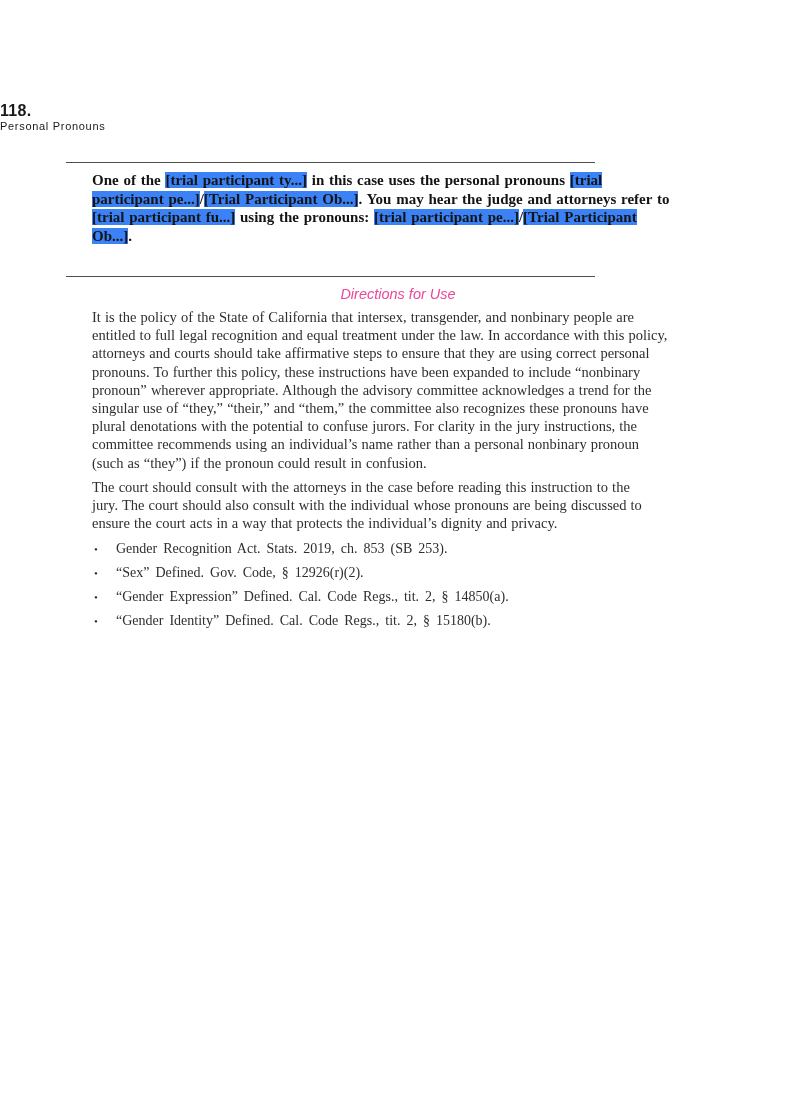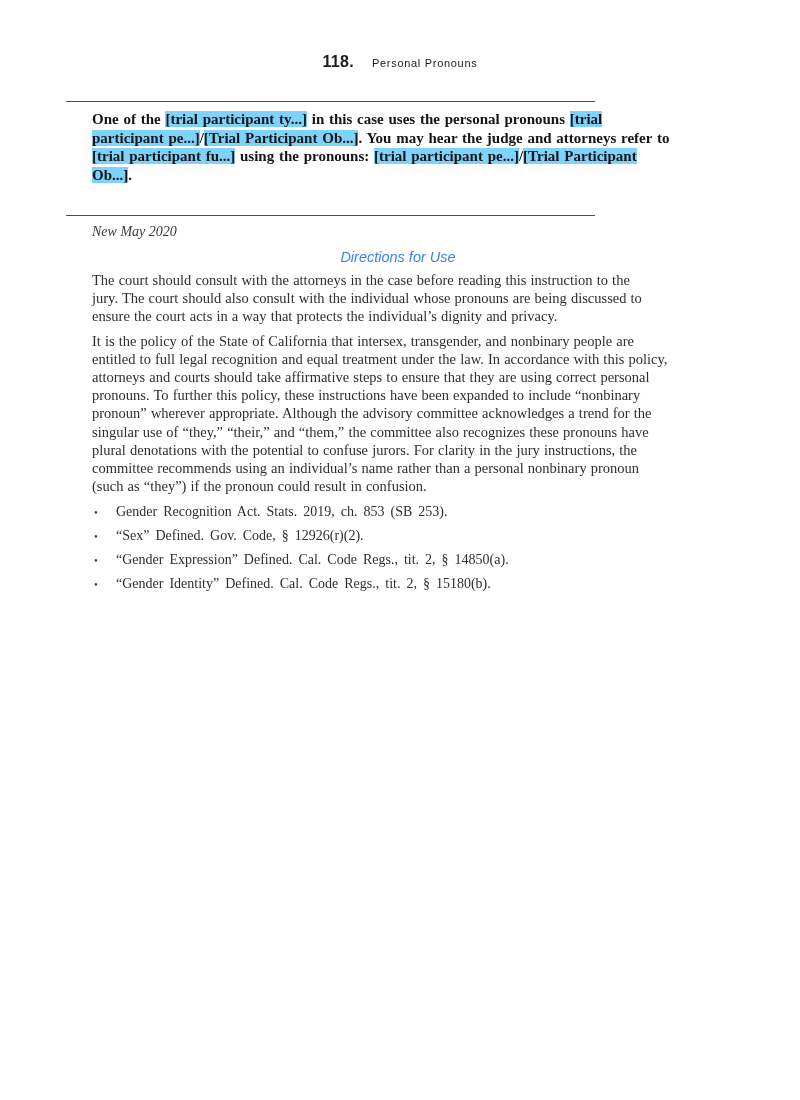--- a/index.html
+++ b/index.html
@@ -16,26 +16,27 @@
     position: relative;
   }
   .page {
     position: relative;
     width: 800px;
     height: 1100px;
   }
 
   
   .title-row {
-    padding-top: 53px;
+    padding-top: 102px;
     display: flex;
     justify-content: center;
     align-items: baseline;
     font-family: "Liberation Sans", sans-serif;
     color: #1a1a1a;
+    flex-direction: column;
   }
   .title-number {
     font-size: 16px;
     font-weight: 700;
     letter-spacing: 0.3px;
     margin-right: 18px;
   }
   .title-text {
     font-size: 11px;
     font-weight: 400;
@@ -57,41 +58,41 @@
   .instruction {
     margin: 6px 0 0 92px;
     width: 578px;
     font-size: 15px;
     font-weight: 700;
     line-height: 18.5px;
     color: #141414;
     word-spacing: 1px;
   }
   .hl {
-    background: #7dd3fc;
+    background: #3b82f6;
   }
 
   
   .revision {
     margin: 5px 0 0 92px;
     font-style: italic;
     font-size: 14px;
     color: #3a3a3a;
   }
 
   
   .section-heading {
     margin-top: 9px;
     margin-left: 92px;
     width: 612px;
     text-align: center;
     font-family: "Liberation Sans", sans-serif;
     font-style: italic;
     font-size: 14.5px;
-    color: #3b82f6;
+    color: #ec4899;
   }
 
   
   .body-para {
     margin: 6px 0 0 92px;
     width: 625px;
     font-size: 14.5px;
     line-height: 18.2px;
     white-space: pre-line;
     word-spacing: 0.5px;
@@ -130,37 +131,36 @@
     <span class="title-number">118.</span>
     <span class="title-text">Personal Pronouns</span>
   </div>
 
   <hr class="rule rule-1">
 
   <p class="instruction"><span>One of the </span><span class="hl">[trial participant ty...]</span><span> in this case uses the personal pronouns </span><span class="hl">[trial participant pe...]</span><span>/</span><span class="hl">[Trial Participant Ob...]</span><span>. You may hear the judge and attorneys refer to </span><span class="hl">[trial participant fu...]</span><span> using the pronouns: </span><span class="hl">[trial participant pe...]</span><span>/</span><span class="hl">[Trial Participant Ob...]</span><span>.</span></p>
 
   <hr class="rule rule-2">
 
-  <div class="revision">New May 2020</div>
 
   <div class="section-heading">Directions for Use</div>
-
-  <p class="body-para">The court should consult with the attorneys in the case before reading this instruction to the
-jury. The court should also consult with the individual whose pronouns are being discussed to
-ensure the court acts in a way that protects the individual’s dignity and privacy.</p>
 
   <p class="body-para">It is the policy of the State of California that intersex, transgender, and nonbinary people are
 entitled to full legal recognition and equal treatment under the law. In accordance with this policy,
 attorneys and courts should take affirmative steps to ensure that they are using correct personal
 pronouns. To further this policy, these instructions have been expanded to include “nonbinary
 pronoun” wherever appropriate. Although the advisory committee acknowledges a trend for the
 singular use of “they,” “their,” and “them,” the committee also recognizes these pronouns have
 plural denotations with the potential to confuse jurors. For clarity in the jury instructions, the
 committee recommends using an individual’s name rather than a personal nonbinary pronoun
 (such as “they”) if the pronoun could result in confusion.</p>
+
+  <p class="body-para">The court should consult with the attorneys in the case before reading this instruction to the
+jury. The court should also consult with the individual whose pronouns are being discussed to
+ensure the court acts in a way that protects the individual’s dignity and privacy.</p>
 
 
   <div class="sources-list">
       <div class="bullet-row">
         <span class="dot">•</span>
         <span class="btext">Gender Recognition Act. Stats. 2019, ch. 853 (SB 253).</span>
       </div>
       <div class="bullet-row">
         <span class="dot">•</span>
         <span class="btext">“Sex” Defined. Gov. Code, § 12926(r)(2).</span>

